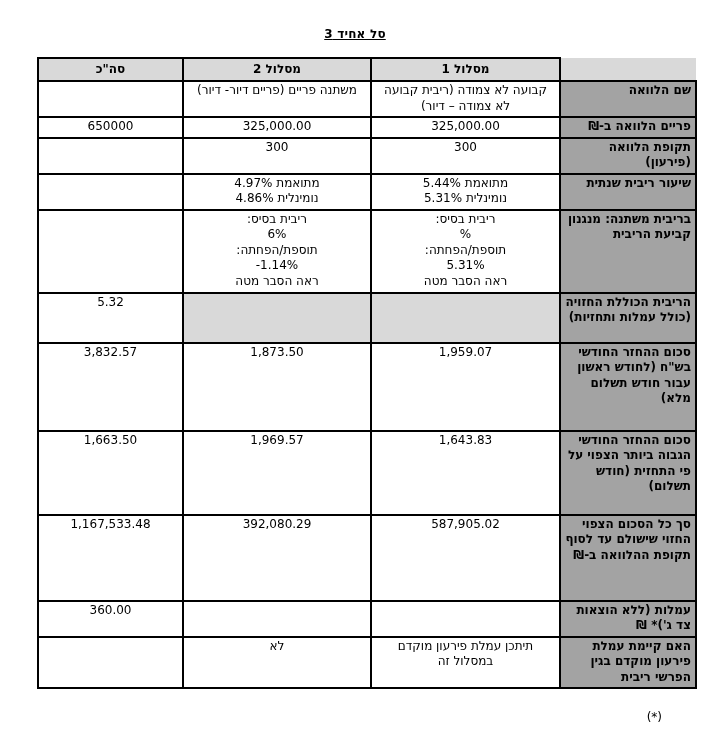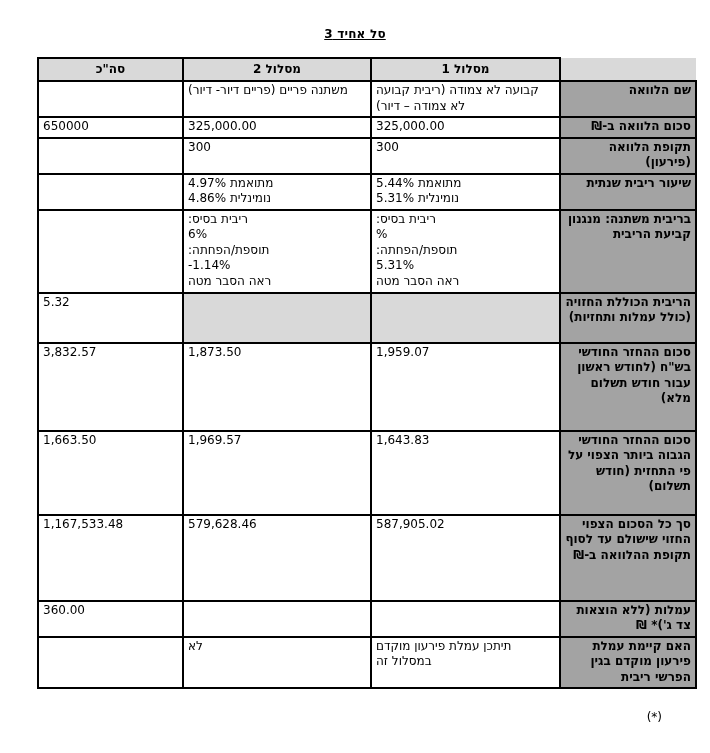--- a/index.html
+++ b/index.html
@@ -58,21 +58,21 @@
 
   
   .loan-table td.lbl {
     background: #a3a3a3;
     font-weight: bold;
     text-align: right;
   }
 
   
   .loan-table td.val {
-    text-align: left;
+    text-align: center;
     white-space: pre-line;
   }
   .loan-table td.shaded { background: #d9d9d9; }
 
   .footnote {
     display: flex;
     flex-direction: row;
     gap: 29px;
     margin: 21px 48px 0 0;
     font-size: 12px;
@@ -104,21 +104,21 @@
       </tr>
 
       <tr style="height:32px;">
         <td class="lbl">שם הלוואה</td>
         <td class="val">קבועה לא צמודה (ריבית קבועה לא צמודה – דיור)</td>
         <td class="val">משתנה פריים (פריים דיור- דיור)</td>
         <td class="val"></td>
       </tr>
 
       <tr style="height:17px;">
-        <td class="lbl">סכום הלוואה ב-₪</td>
+        <td class="lbl">פריים הלוואה ב-₪</td>
         <td class="val">325,000.00</td>
         <td class="val">325,000.00</td>
         <td class="val">650000</td>
       </tr>
 
       <tr style="height:33px;">
         <td class="lbl">תקופת הלוואה (פירעון)</td>
         <td class="val">300</td>
         <td class="val">300</td>
         <td class="val"></td>
@@ -165,21 +165,21 @@
       <tr style="height:84px;">
         <td class="lbl">סכום ההחזר החודשי הגבוה ביותר הצפוי על פי התחזית (חודש תשלום)</td>
         <td class="val">1,643.83</td>
         <td class="val">1,969.57</td>
         <td class="val">1,663.50</td>
       </tr>
 
       <tr style="height:86px;">
         <td class="lbl">סך כל הסכום הצפוי החזוי שישולם עד לסוף תקופת ההלוואה ב-₪</td>
         <td class="val">587,905.02</td>
-        <td class="val">579,628.46</td>
+        <td class="val">392,080.29</td>
         <td class="val">1,167,533.48</td>
       </tr>
 
       <tr style="height:34px;">
         <td class="lbl">עמלות (ללא הוצאות צד ג')* ₪</td>
         <td class="val"></td>
         <td class="val"></td>
         <td class="val">360.00</td>
       </tr>
 

